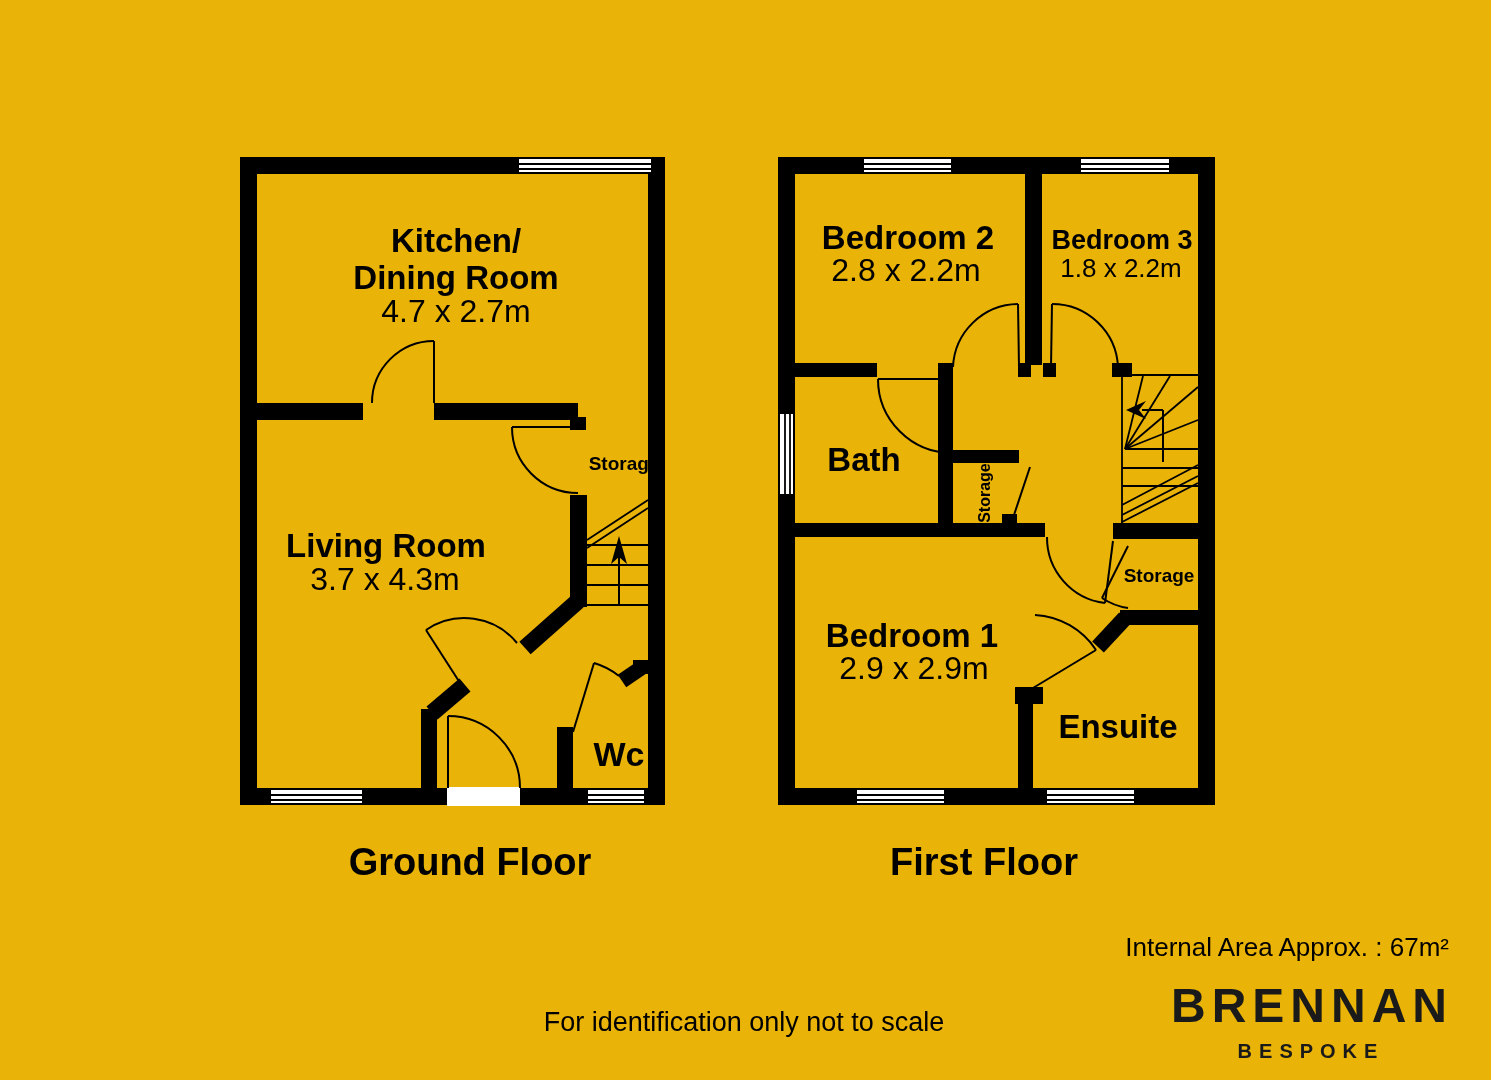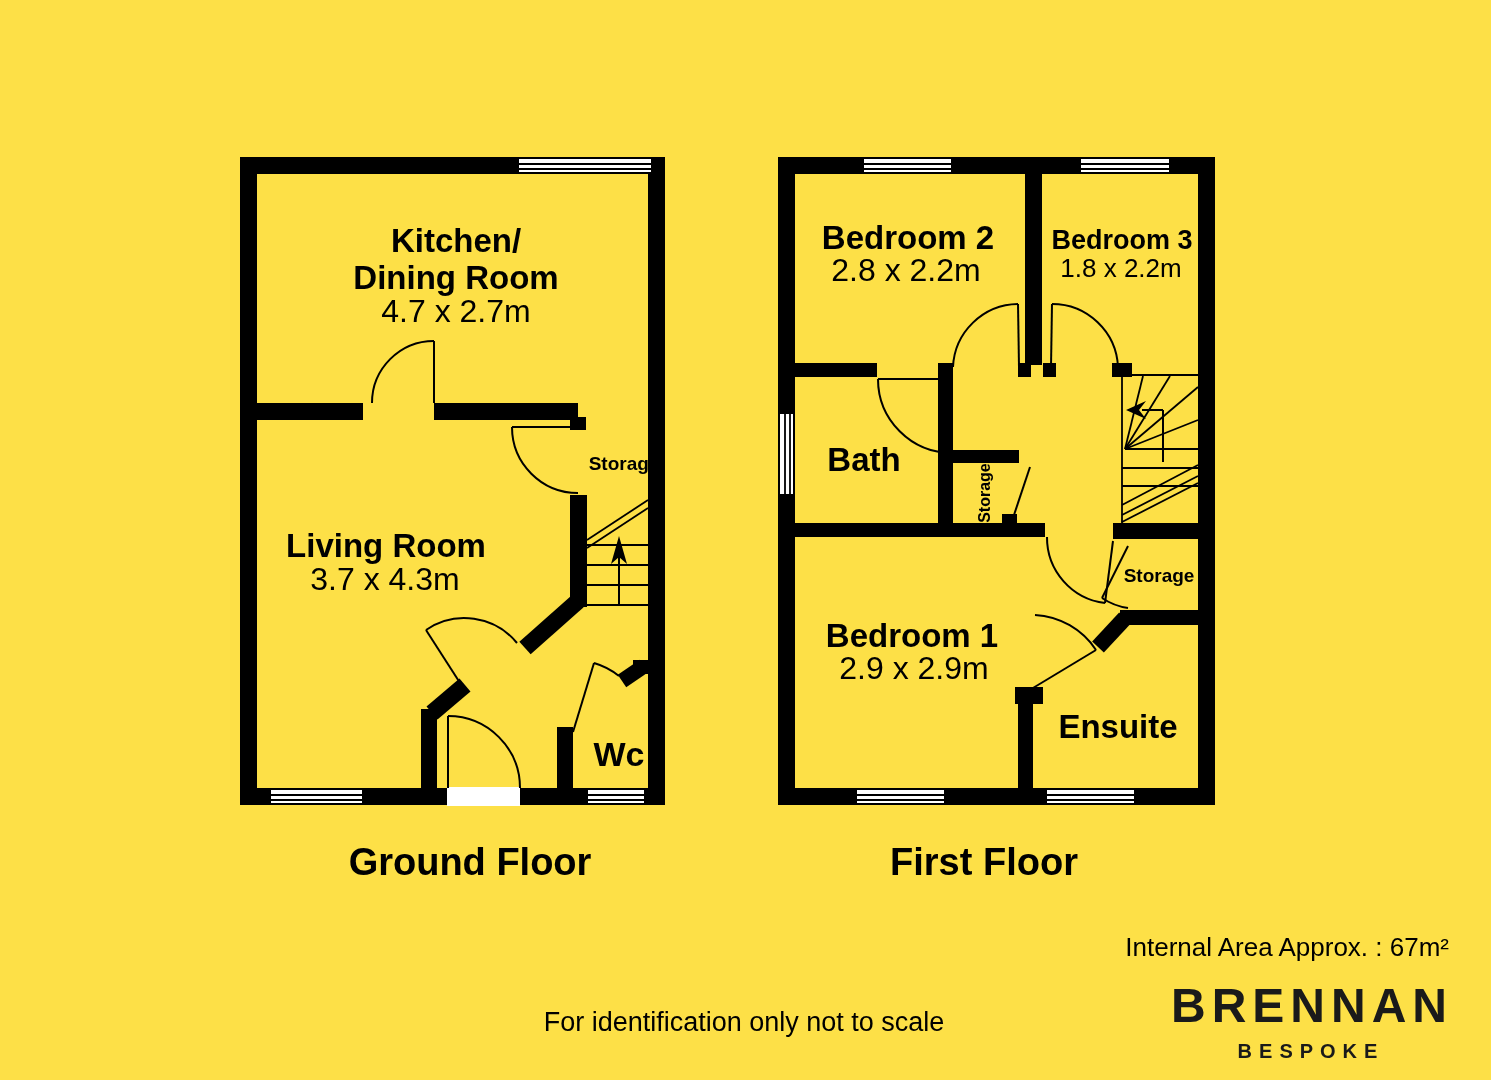--- a/index.html
+++ b/index.html
@@ -1,16 +1,16 @@
 <!DOCTYPE html>
 <html><head>
 <meta charset="utf-8">
 <style>
   html,body{margin:0;padding:0;background:#ffffff;}
-  #stage{position:relative;width:1491px;height:1080px;background:#fde047;overflow:hidden;
+  #stage{position:relative;width:1491px;height:1080px;background:#eab308;overflow:hidden;
          font-family:"Liberation Sans","DejaVu Sans",sans-serif;}
   svg{position:absolute;left:0;top:0;}
   .wall{fill:#000000;}
   .awall{stroke:#000000;fill:none;}
   .thin{stroke:#000000;stroke-width:2;fill:none;}
   .hair{stroke:#000000;stroke-width:1.8;fill:none;}
   .winbox{fill:#ffffff;stroke:#000000;stroke-width:2;}
   .gap{fill:#ffffff;}
   .room-label{font-weight:bold;font-size:33px;fill:#000;text-anchor:middle;}
   .room-dims{font-size:32px;fill:#000;text-anchor:middle;}

